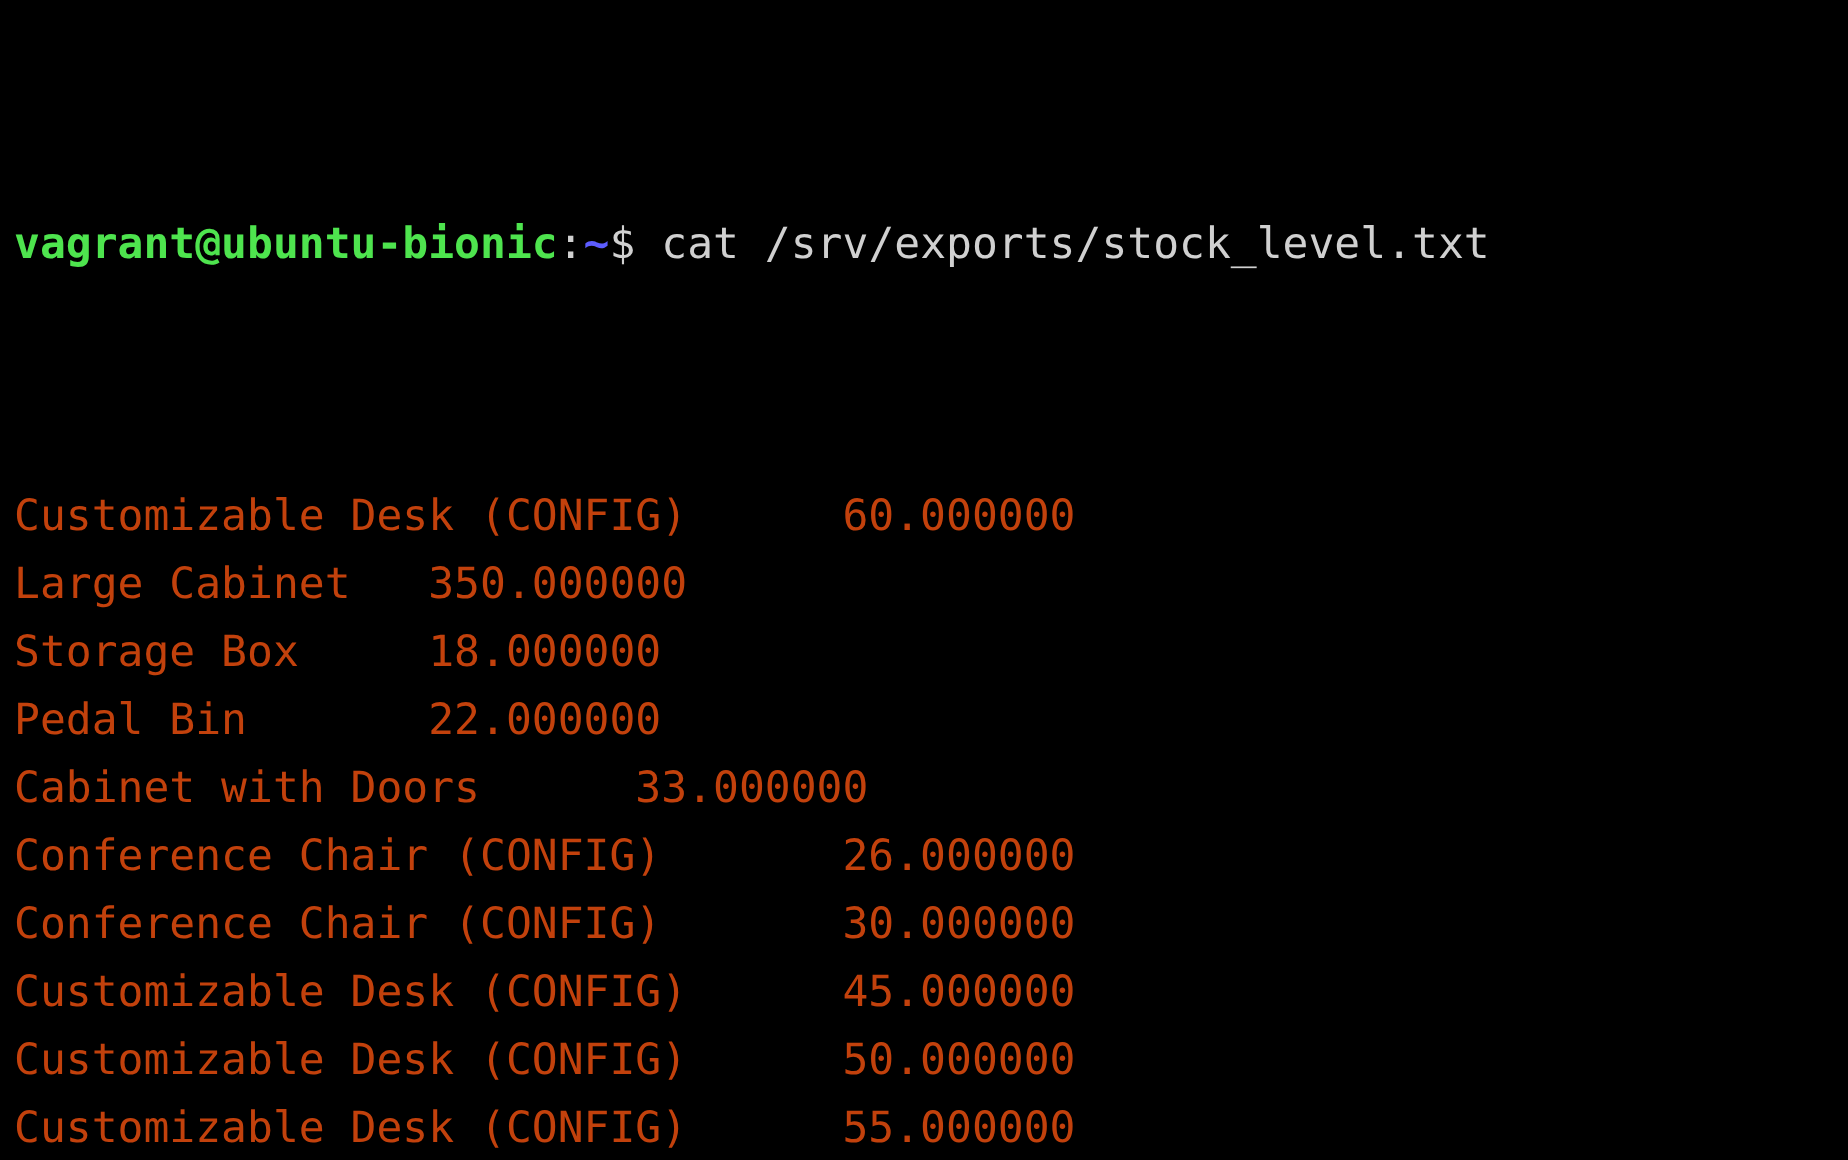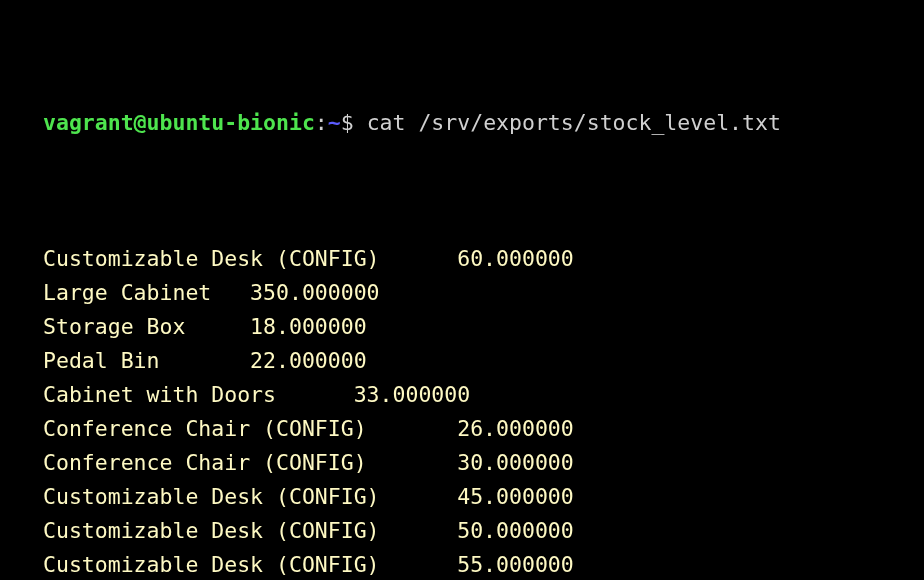--- a/index.html
+++ b/index.html
@@ -25,42 +25,41 @@
     box-sizing: border-box;
     white-space: pre;
     tab-size: 8;
     -moz-tab-size: 8;
     letter-spacing: 0;
   }
   .line {
     height: 34px;
     white-space: pre;
     tab-size: 8;
-    margin-left: 36px;
     -moz-tab-size: 8;
   }
   .user-host {
     color: #4ee44e;
     font-weight: bold;
   }
   .punct {
     color: #d0d0d0;
   }
   .path {
     color: #5c5cff;
     font-weight: bold;
   }
   .dollar {
     color: #d0d0d0;
   }
   .cmd {
     color: #d0d0d0;
   }
   .out {
-    color: #fef9c3;
+    color: #c2410c;
   }
 </style>
 </head>
 <body>
 
 <div id="terminal">
 
   <div class="line"><span class="user-host">vagrant@ubuntu-bionic</span><span class="punct">:</span><span class="path">~</span><span class="dollar">$</span><span class="cmd"> </span><span class="cmd">cat /srv/exports/stock_level.txt</span></div>
 
   <div id="output"><div class="line out"><span>Customizable Desk (CONFIG)</span><span>	</span><span>60.000000</span></div><div class="line out"><span>Large Cabinet</span><span>	</span><span>350.000000</span></div><div class="line out"><span>Storage Box</span><span>	</span><span>18.000000</span></div><div class="line out"><span>Pedal Bin</span><span>	</span><span>22.000000</span></div><div class="line out"><span>Cabinet with Doors</span><span>	</span><span>33.000000</span></div><div class="line out"><span>Conference Chair (CONFIG)</span><span>	</span><span>26.000000</span></div><div class="line out"><span>Conference Chair (CONFIG)</span><span>	</span><span>30.000000</span></div><div class="line out"><span>Customizable Desk (CONFIG)</span><span>	</span><span>45.000000</span></div><div class="line out"><span>Customizable Desk (CONFIG)</span><span>	</span><span>50.000000</span></div><div class="line out"><span>Customizable Desk (CONFIG)</span><span>	</span><span>55.000000</span></div></div>

